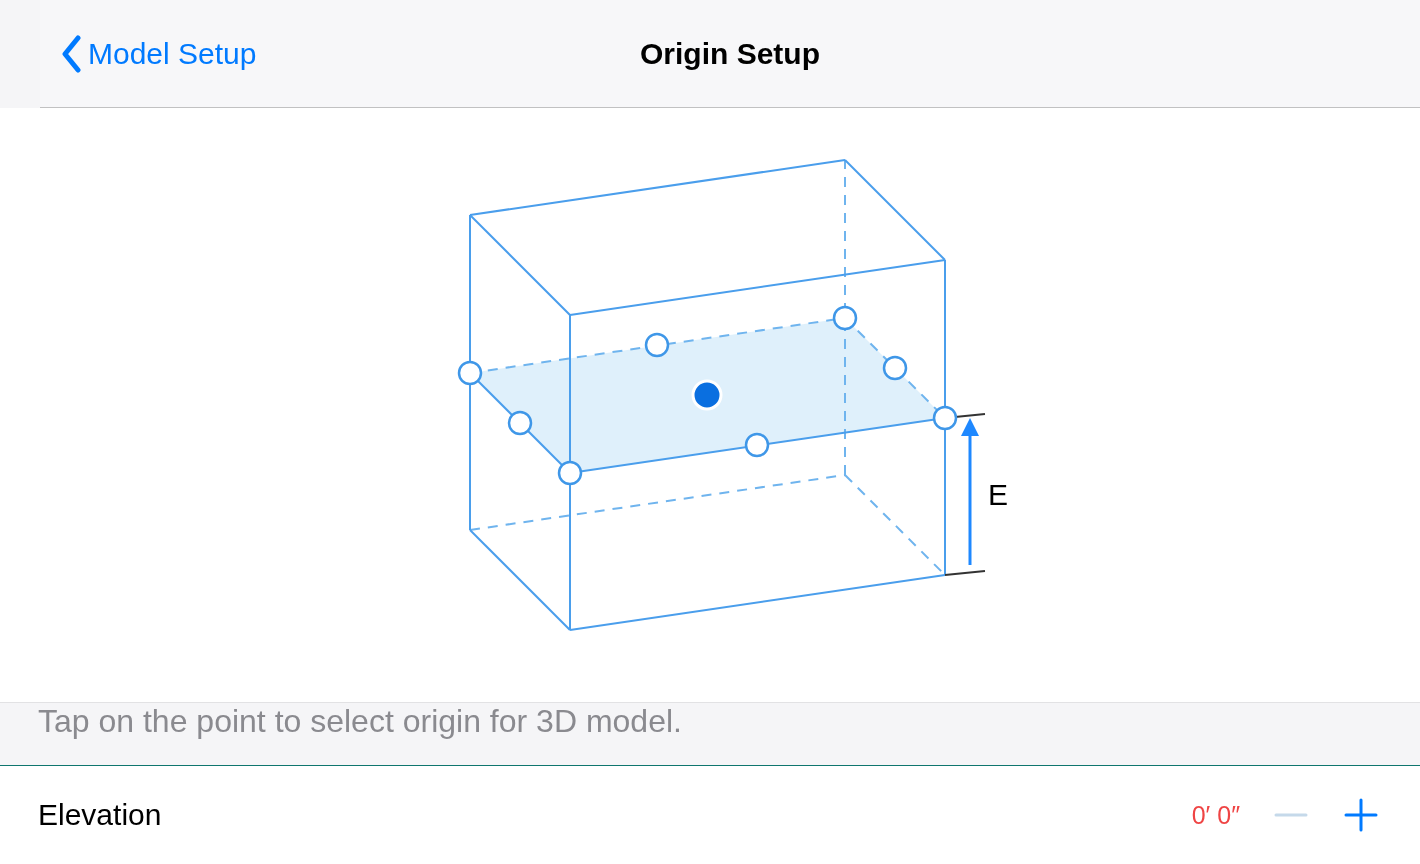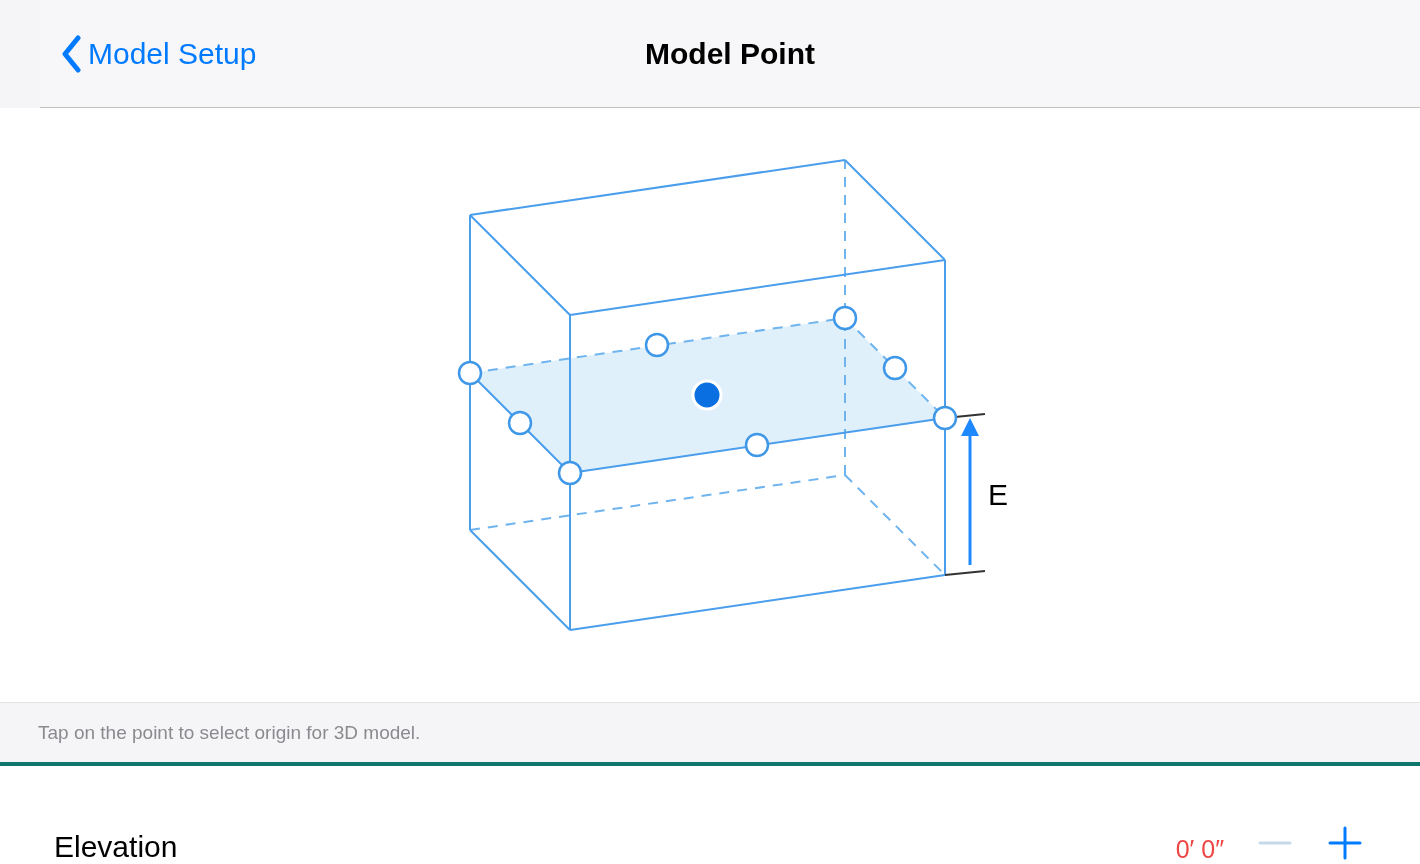--- a/index.html
+++ b/index.html
@@ -46,35 +46,34 @@
       display: flex;
       justify-content: center;
       align-items: center;
     }
 
     
     .hint {
       height: 64px;
       background: #f5f5f7;
       border-top: 1px solid #e2e2e4;
-      border-bottom: 4px solid #0f766e;
+      border-bottom: 1px solid #0f766e;
       display: flex;
-      align-items: center;
       padding: 0 38px;
       color: #8a8a8f;
-      font-size: 19px;
+      font-size: 32px;
     }
 
     
     .row {
       height: 98px;
       background: #fff;
       display: flex;
-      align-items: flex-end;
-      padding: 0 54px;
+      align-items: center;
+      padding: 0 38px;
       font-size: 30px;
       color: #000;
     }
     .row-spacer { flex: 1; }
     .row-value {
       font-size: 25px;
       color: #ef4444;
       margin-right: 30px;
     }
     .step-btn { cursor: pointer; display: inline-flex; align-items: center; justify-content: center; }
@@ -84,21 +83,21 @@
 </head>
 <body>
 
 <div class="nav">
   <div class="nav-back">
     <svg width="22" height="38" viewBox="0 0 22 38">
       <polyline points="18,3 5,19 18,35" fill="none" stroke="#007aff" stroke-width="5" stroke-linecap="round" stroke-linejoin="round"></polyline>
     </svg>
     <span>Model Setup</span>
   </div>
-  <div class="nav-title">Model Point</div>
+  <div class="nav-title">Origin Setup</div>
 </div>
 
 <div class="canvas-wrap">
   <svg width="640" height="560" viewBox="0 0 640 560">
     <defs>
       <marker id="arrowUp" viewBox="0 0 10 10" refX="5" refY="5" markerWidth="6" markerHeight="6" orient="auto-start-reverse">
         <path d="M0,0 L10,5 L0,10 Z" fill="#1e88ff"></path>
       </marker>
     </defs>
 

